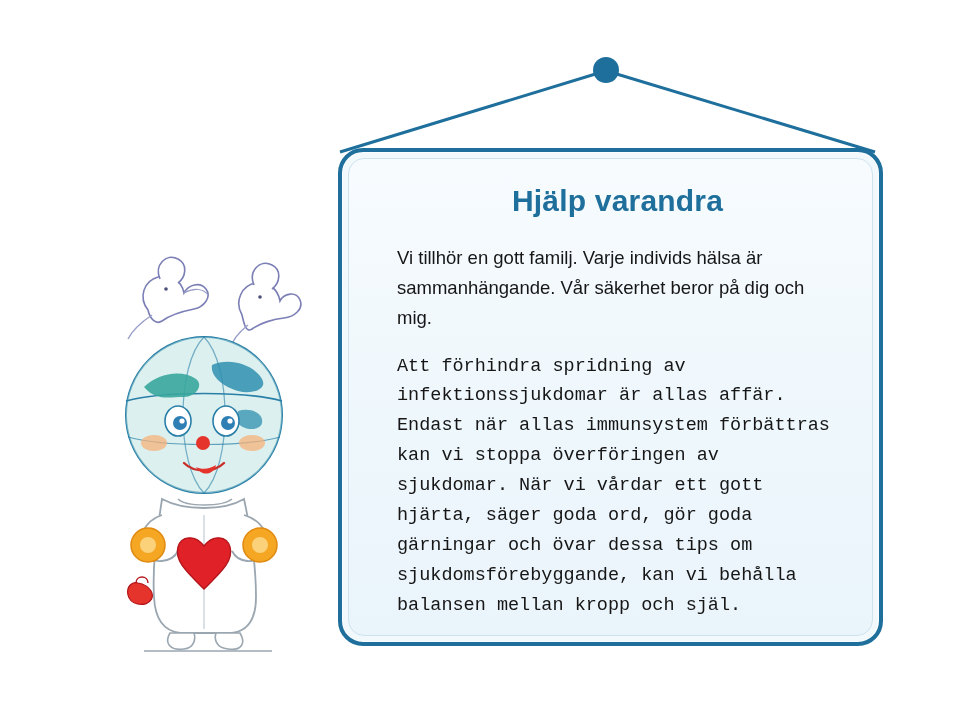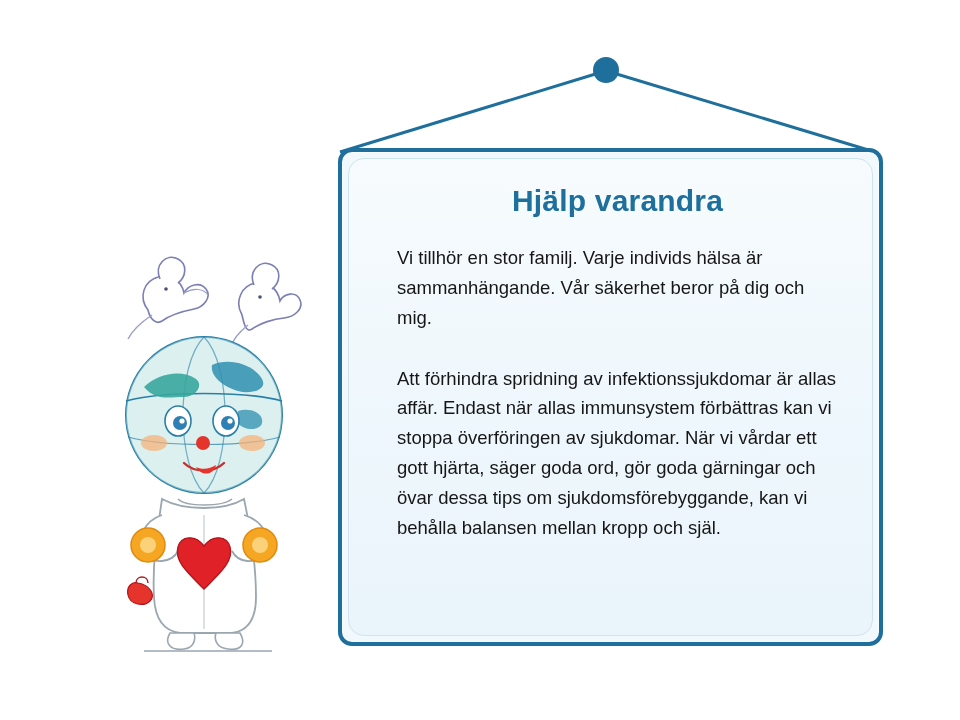--- a/index.html
+++ b/index.html
@@ -30,21 +30,21 @@
   }
 
   .sign {
     position: absolute;
     left: 338px;
     top: 148px;
     width: 545px;
     height: 498px;
     box-sizing: border-box;
     border: 4px solid #1f6f9c;
-    border-radius: 14px;
+    border-radius: 25px;
     background: #f2f9fd;
     box-shadow: 0 0 0 1px rgba(255,255,255,0.6) inset;
   }
   .sign-inner {
     position: absolute;
     left: 6px;
     top: 6px;
     right: 6px;
     bottom: 6px;
     border: 1px solid #cfe3ef;
@@ -69,21 +69,22 @@
     margin-top: 22px;
     color: #161616;
     font-size: 18.5px;
     line-height: 1.62;
     text-align: left;
   }
   .sign-body p {
     margin: 0;
   }
   .sign-body p + p {
-    margin-top: 31px;
+    margin-top: 19px;
+    font-family: Liberation Mono, monospace;
   }
 
   
   .mascot {
     position: absolute;
     left: 92px;
     top: 215px;
     width: 240px;
     height: 440px;
   }
@@ -101,21 +102,21 @@
     <line x1="280" y1="22" x2="545" y2="102" stroke="#1f6f9c" stroke-width="3"></line>
     <circle cx="276" cy="20" r="13" fill="#1f6f9c"></circle>
   </svg>
 
   <div class="sign">
     <div class="sign-inner">
       <div class="sign-title">
         <span>Hjälp varandra</span>
       </div>
       <div class="sign-body">
-        <p>Vi tillhör en stor familj. Varje individs hälsa är sammanhängande. Vår säkerhet beror på dig och mig.</p>
+        <p>Vi tillhör en gott familj. Varje individs hälsa är sammanhängande. Vår säkerhet beror på dig och mig.</p>
         <p>Att förhindra spridning av infektionssjukdomar är allas affär. Endast när allas immunsystem förbättras kan vi stoppa överföringen av sjukdomar. När vi vårdar ett gott hjärta, säger goda ord, gör goda gärningar och övar dessa tips om sjukdomsförebyggande, kan vi behålla balansen mellan kropp och själ.</p>
       </div>
     </div>
   </div>
 
   <div class="mascot">
     <svg viewBox="0 0 240 440" width="240" height="440">
 
       <g>
         <path d="M56 95 C46 82, 52 66, 66 62 C78 58, 90 66, 92 78 C96 70, 108 66, 114 74 C120 82, 112 92, 102 94 C92 96, 78 100, 70 106 C64 110, 58 104, 56 95 Z" fill="#ffffff" stroke="#7b7fb5" stroke-width="1.6"></path>

